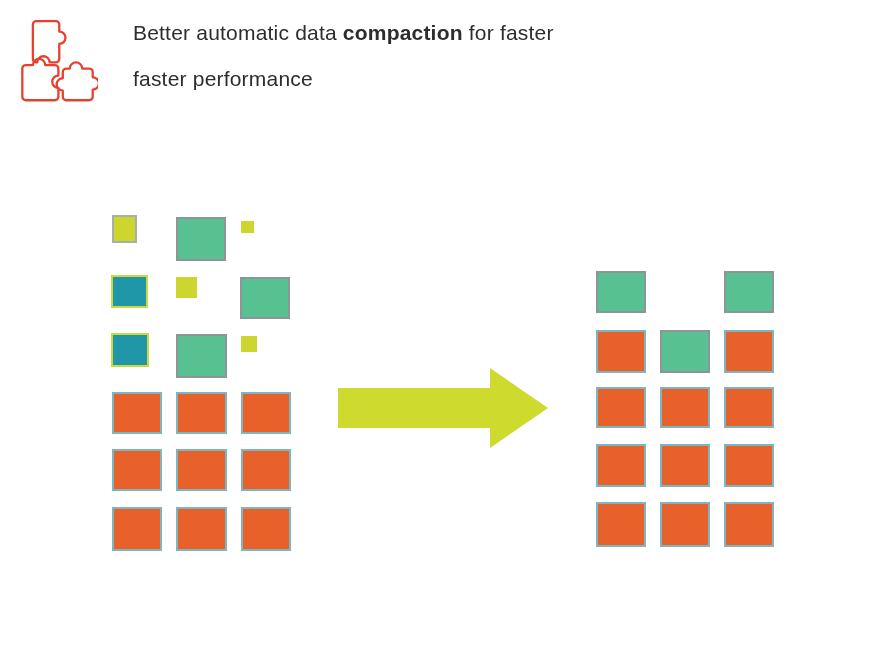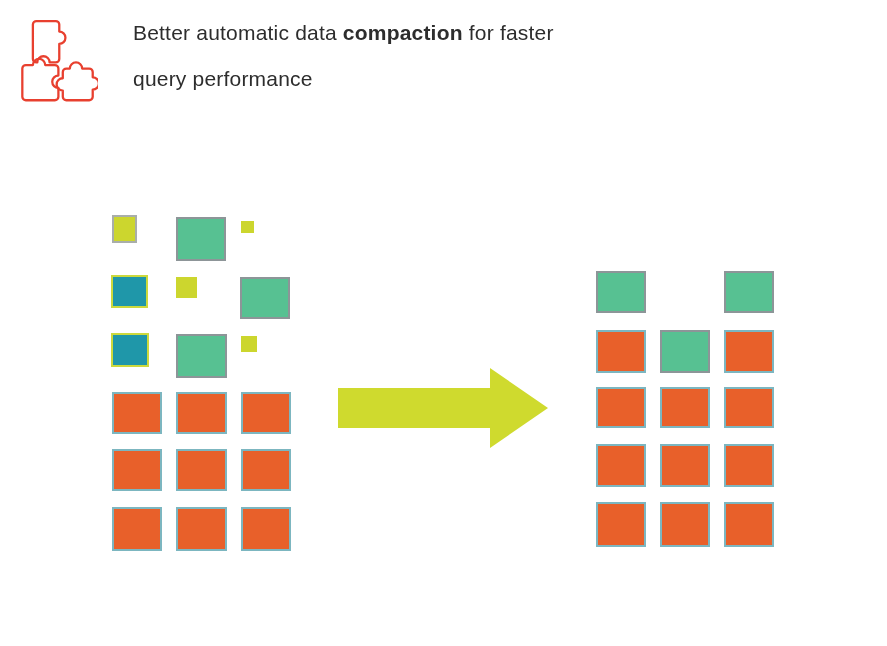--- a/index.html
+++ b/index.html
@@ -64,21 +64,21 @@
 <body>
 
 <div class="slide">
 
   <svg class="puzzle" viewBox="0 0 100 100" aria-hidden="true">
     <path d="M30,8 h22 a4,4 0 0 1 4,4 v8 a7,7 0 1 1 0,14 v17 a4,4 0 0 1 -4,4 h-7 a7,7 0 1 0 -14,0 h-1 a4,4 0 0 1 -4,-4 v-39 a4,4 0 0 1 4,-4 z"></path>
     <path d="M18,58 h8 a7,7 0 1 1 14,0 h11 a4,4 0 0 1 4,4 v8 a7,7 0 1 0 0,14 v10 a4,4 0 0 1 -4,4 h-33 a4,4 0 0 1 -4,-4 v-32 a4,4 0 0 1 4,-4 z"></path>
     <path d="M64,62 h4 a7,7 0 1 1 14,0 h8 a4,4 0 0 1 4,4 v6 a7,7 0 1 1 0,14 v8 a4,4 0 0 1 -4,4 h-26 a4,4 0 0 1 -4,-4 v-7 a7,7 0 1 1 0,-14 v-7 a4,4 0 0 1 4,-4 z"></path>
   </svg>
 
-  <h1 class="title"><span>Better automatic data </span><strong>compaction</strong><span> for faster</span><br><span>query performance</span></h1>
+  <h1 class="title"><span>Better automatic data </span><strong>compaction</strong><span> for faster</span><br><span>faster performance</span></h1>
 
   <div class="diagram-area">
     <div class="layer">
         <div class="sq" style="left: 112px; top: 215px; width: 25px; height: 28px; background: rgb(204, 214, 46); border: 2px solid rgb(169, 174, 170);"></div>
         <div class="sq" style="left: 176px; top: 217px; width: 50px; height: 44px; background: rgb(87, 193, 146); border: 2px solid rgb(141, 149, 152);"></div>
         <div class="sq" style="left: 241px; top: 221px; width: 13px; height: 12px; background: rgb(204, 214, 46);"></div>
         <div class="sq" style="left: 111px; top: 275px; width: 37px; height: 33px; background: rgb(31, 151, 169); border: 2px solid rgb(204, 217, 60);"></div>
         <div class="sq" style="left: 176px; top: 277px; width: 21px; height: 21px; background: rgb(204, 214, 46);"></div>
         <div class="sq" style="left: 240px; top: 277px; width: 50px; height: 42px; background: rgb(87, 193, 146); border: 2px solid rgb(141, 149, 152);"></div>
         <div class="sq" style="left: 111px; top: 333px; width: 38px; height: 34px; background: rgb(31, 151, 169); border: 2px solid rgb(204, 217, 60);"></div>

